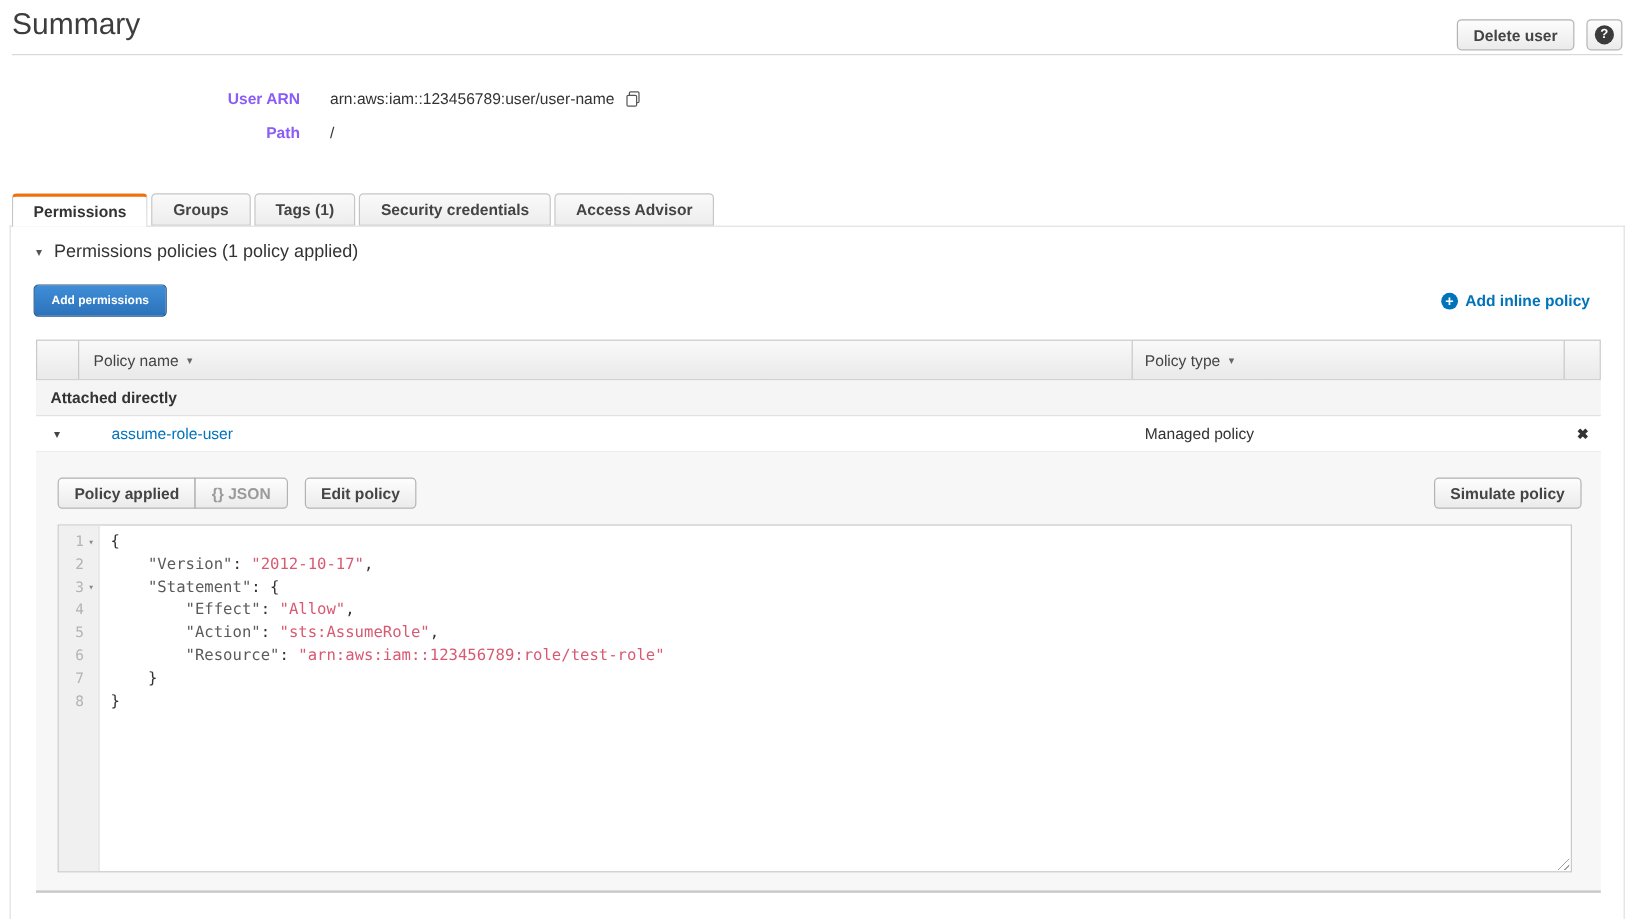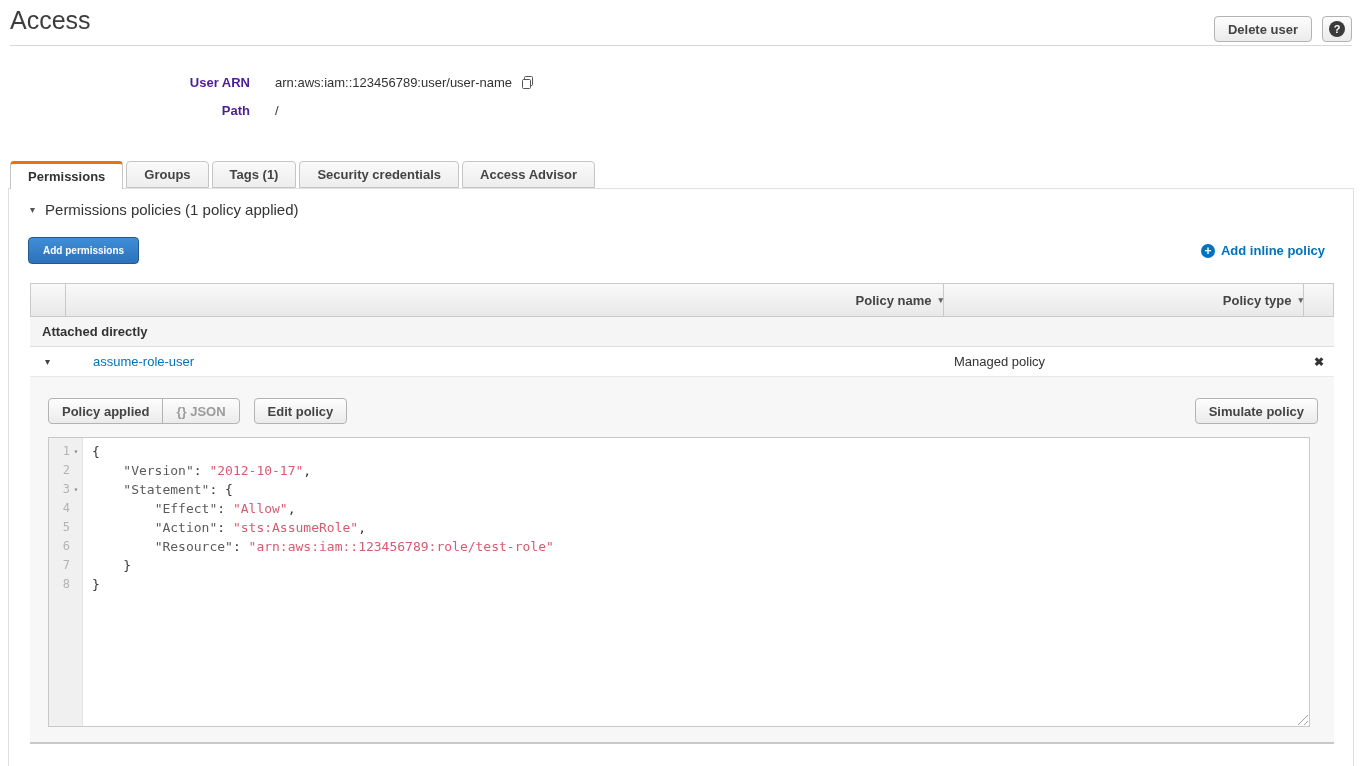--- a/index.html
+++ b/index.html
@@ -17,21 +17,21 @@
     display:inline-flex; align-items:center; justify-content:center; cursor:pointer;
     font-family:"Liberation Sans", sans-serif;
   }
   .btn-help { width:30px; padding:0; }
   .help-circle { width:16px; height:16px; border-radius:50%; background:#3b3b3b; color:#fff;
     font-size:11px; font-weight:bold; display:flex; align-items:center; justify-content:center; }
   .title-divider { position:absolute; top:45px; left:10px; right:10px; height:1px; background:#d8d8d8; }
   
   .user-details { position:absolute; top:68px; left:0; }
   .detail-row { display:flex; height:28px; align-items:center; }
-  .detail-label { width:250px; text-align:right; font-weight:bold; font-size:13px; color:#4c1d95; }
+  .detail-label { width:250px; text-align:right; font-weight:bold; font-size:13px; color:#8b5cf6; }
   .detail-value { margin-left:25px; font-size:13px; color:#333; display:flex; align-items:flex-end; gap:8px; }
   .copy-icon { display:inline-flex; cursor:pointer; }
   
   .tabs { position:absolute; left:10px; top:161px; display:flex; z-index:2; align-items:flex-end; }
   .tab {
     height:27px; display:flex; align-items:center; padding:0 17px; font-size:13px; font-weight:bold;
     color:#444; background:linear-gradient(#fafafa,#ededed); border:1px solid #c5c5c5;
     border-radius:4px 4px 0 0; margin-right:3px; cursor:pointer;
   }
   .tab.active {
@@ -53,21 +53,21 @@
     color:#fff; font-size:10px; font-weight:bold; display:inline-flex; align-items:center; cursor:pointer;
   }
   .add-inline { position:absolute; right:28px; top:54px; display:flex; align-items:center; gap:6px;
     color:#0073bb; font-weight:bold; font-size:13px; cursor:pointer; }
   .plus-circle { width:14px; height:14px; border-radius:50%; background:#0073bb; color:#fff;
     font-size:12px; font-weight:bold; display:flex; align-items:center; justify-content:center; line-height:1; }
   
   .policy-table { position:absolute; left:21px; top:94px; width:1304px; }
   .thead { display:flex; height:34px; background:linear-gradient(#f9f9f9,#e9e9e9);
     border:1px solid #c9c9c9; }
-  .th { display:flex; align-items:center; font-size:13px; font-weight:bold; color:#444; cursor:pointer;justify-content:flex-end; }
+  .th { display:flex; align-items:center; font-size:13px; font-weight:normal; color:#444; cursor:pointer; }
   .th-expand { width:34px; }
   .th-name { width:878px; border-left:1px solid #c9c9c9; padding-left:12px; }
   .th-type { width:360px; border-left:1px solid #c9c9c9; padding-left:10px; }
   .th-last { flex:1; border-left:1px solid #c9c9c9; }
   .th-caret { font-size:9px; color:#666; margin-left:7px; }
   .group-row { height:30px; line-height:30px; background:#f5f5f5; border-bottom:1px solid #ddd;
     font-weight:bold; font-size:13px; color:#333; padding-left:12px; }
   .policy-row { display:flex; height:30px; align-items:center; background:#fff;
     border-bottom:1px solid #e8e8e8; font-size:13px; }
   .row-caret { width:35px; text-align:center; font-size:10px; color:#444; cursor:pointer; }
@@ -97,21 +97,21 @@
   .tok-s { color:#d85a72; }
   .resize-handle { position:absolute; right:1px; bottom:1px; width:13px; height:13px; cursor:nwse-resize;
     background:repeating-linear-gradient(135deg, transparent 0 3px, #a0a0a0 3px 4px);
     clip-path:polygon(100% 0, 100% 100%, 0 100%); }
 </style>
 </head>
 <body>
 
 <div class="screen">
 
-  <h1 class="page-title">Access</h1>
+  <h1 class="page-title">Summary</h1>
 
   <div class="header-actions">
     <button class="btn">Delete user</button>
     <button class="btn btn-help">
       <span class="help-circle">?</span>
     </button>
   </div>
 
   <div class="title-divider"></div>
 

